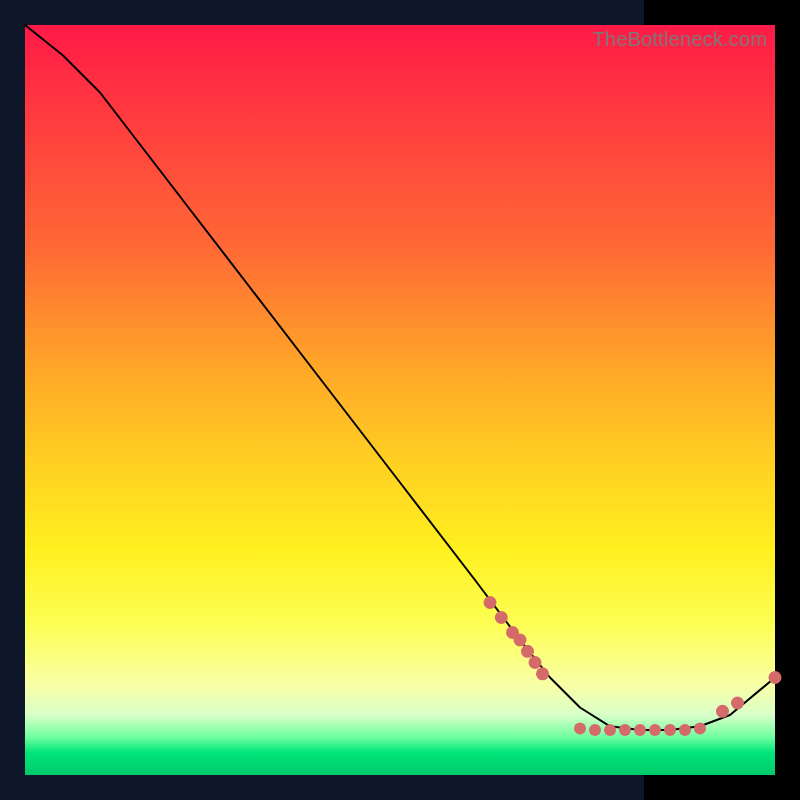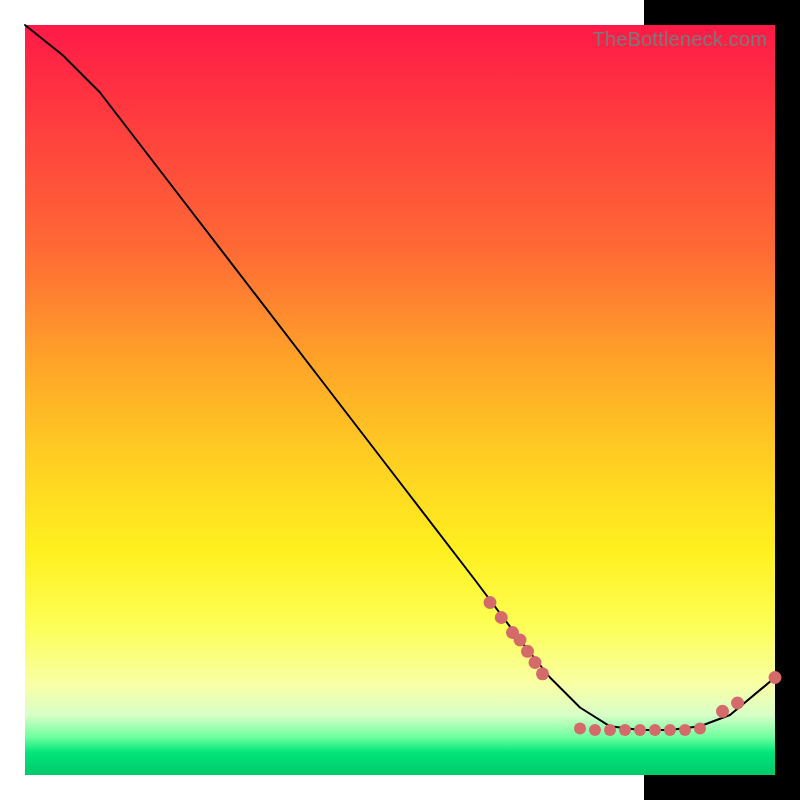--- a/index.html
+++ b/index.html
@@ -8,21 +8,21 @@
     width: 800px;
     height: 800px;
     background: #000;
     overflow: hidden;
     font-family: Arial, Helvetica, sans-serif;
   }
   .frame {
     position: relative;
     width: 644px;
     height: 800px;
-    background: #ffffff;
+    background: #0f172a;
   }
   .plot {
     position: absolute;
     left: 25px;
     top: 25px;
     width: 750px;
     height: 750px;
     
     background: linear-gradient(
       to bottom,

